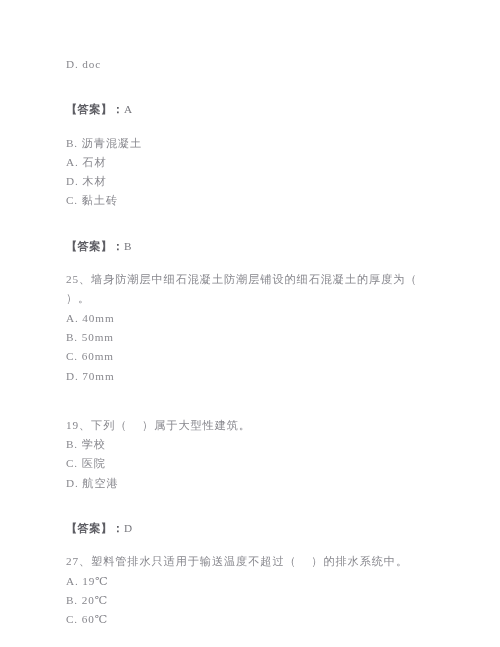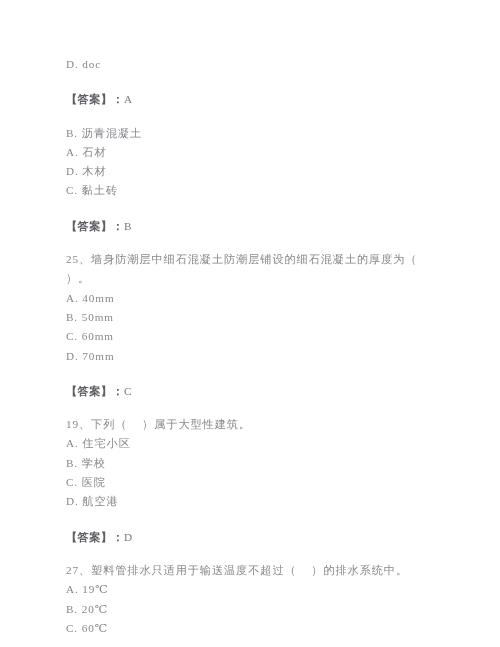--- a/index.html
+++ b/index.html
@@ -40,20 +40,21 @@
     letter-spacing: 0.9px;
     color: #87878d;
   }
   .answer-line {
     font-size: 11.2px;
     line-height: 19.3px;
     font-weight: 700;
     color: #5d5d63;
     letter-spacing: 0.4px;
     white-space: pre-wrap;
+    margin-top: 10px;
   }
   .answer-line .ans-val {
     font-weight: 400;
     color: #77777d;
   }
   .gap-before-answer { height: 16px; }
   .gap-after-answer  { height: 14px; }
   .stem {
     letter-spacing: 1.3px;
   }
@@ -83,25 +84,23 @@
     <div class="gap-after-answer"></div>
 
     <div class="line cjk stem">25、墙身防潮层中细石混凝土防潮层铺设的细石混凝土的厚度为（
 ）。</div>
     <div class="line cjk opt">A. 40mm</div>
     <div class="line cjk opt">B. 50mm</div>
     <div class="line cjk opt">C. 60mm</div>
     <div class="line cjk opt">D. 70mm</div>
 
     <div class="gap-before-answer"></div>
-    <div class="answer-line"><span>【答案】：</span><span class="ans-val">C</span></div>
     <div class="gap-after-answer"></div>
 
     <div class="line cjk stem">19、下列（    ）属于大型性建筑。</div>
-    <div class="line cjk opt">A. 住宅小区</div>
     <div class="line cjk opt">B. 学校</div>
     <div class="line cjk opt">C. 医院</div>
     <div class="line cjk opt">D. 航空港</div>
 
     <div class="gap-before-answer"></div>
     <div class="answer-line"><span>【答案】：</span><span class="ans-val">D</span></div>
     <div class="gap-after-answer"></div>
 
     <div class="line cjk stem">27、塑料管排水只适用于输送温度不超过（    ）的排水系统中。</div>
     <div class="line cjk opt">A. 19℃</div>

